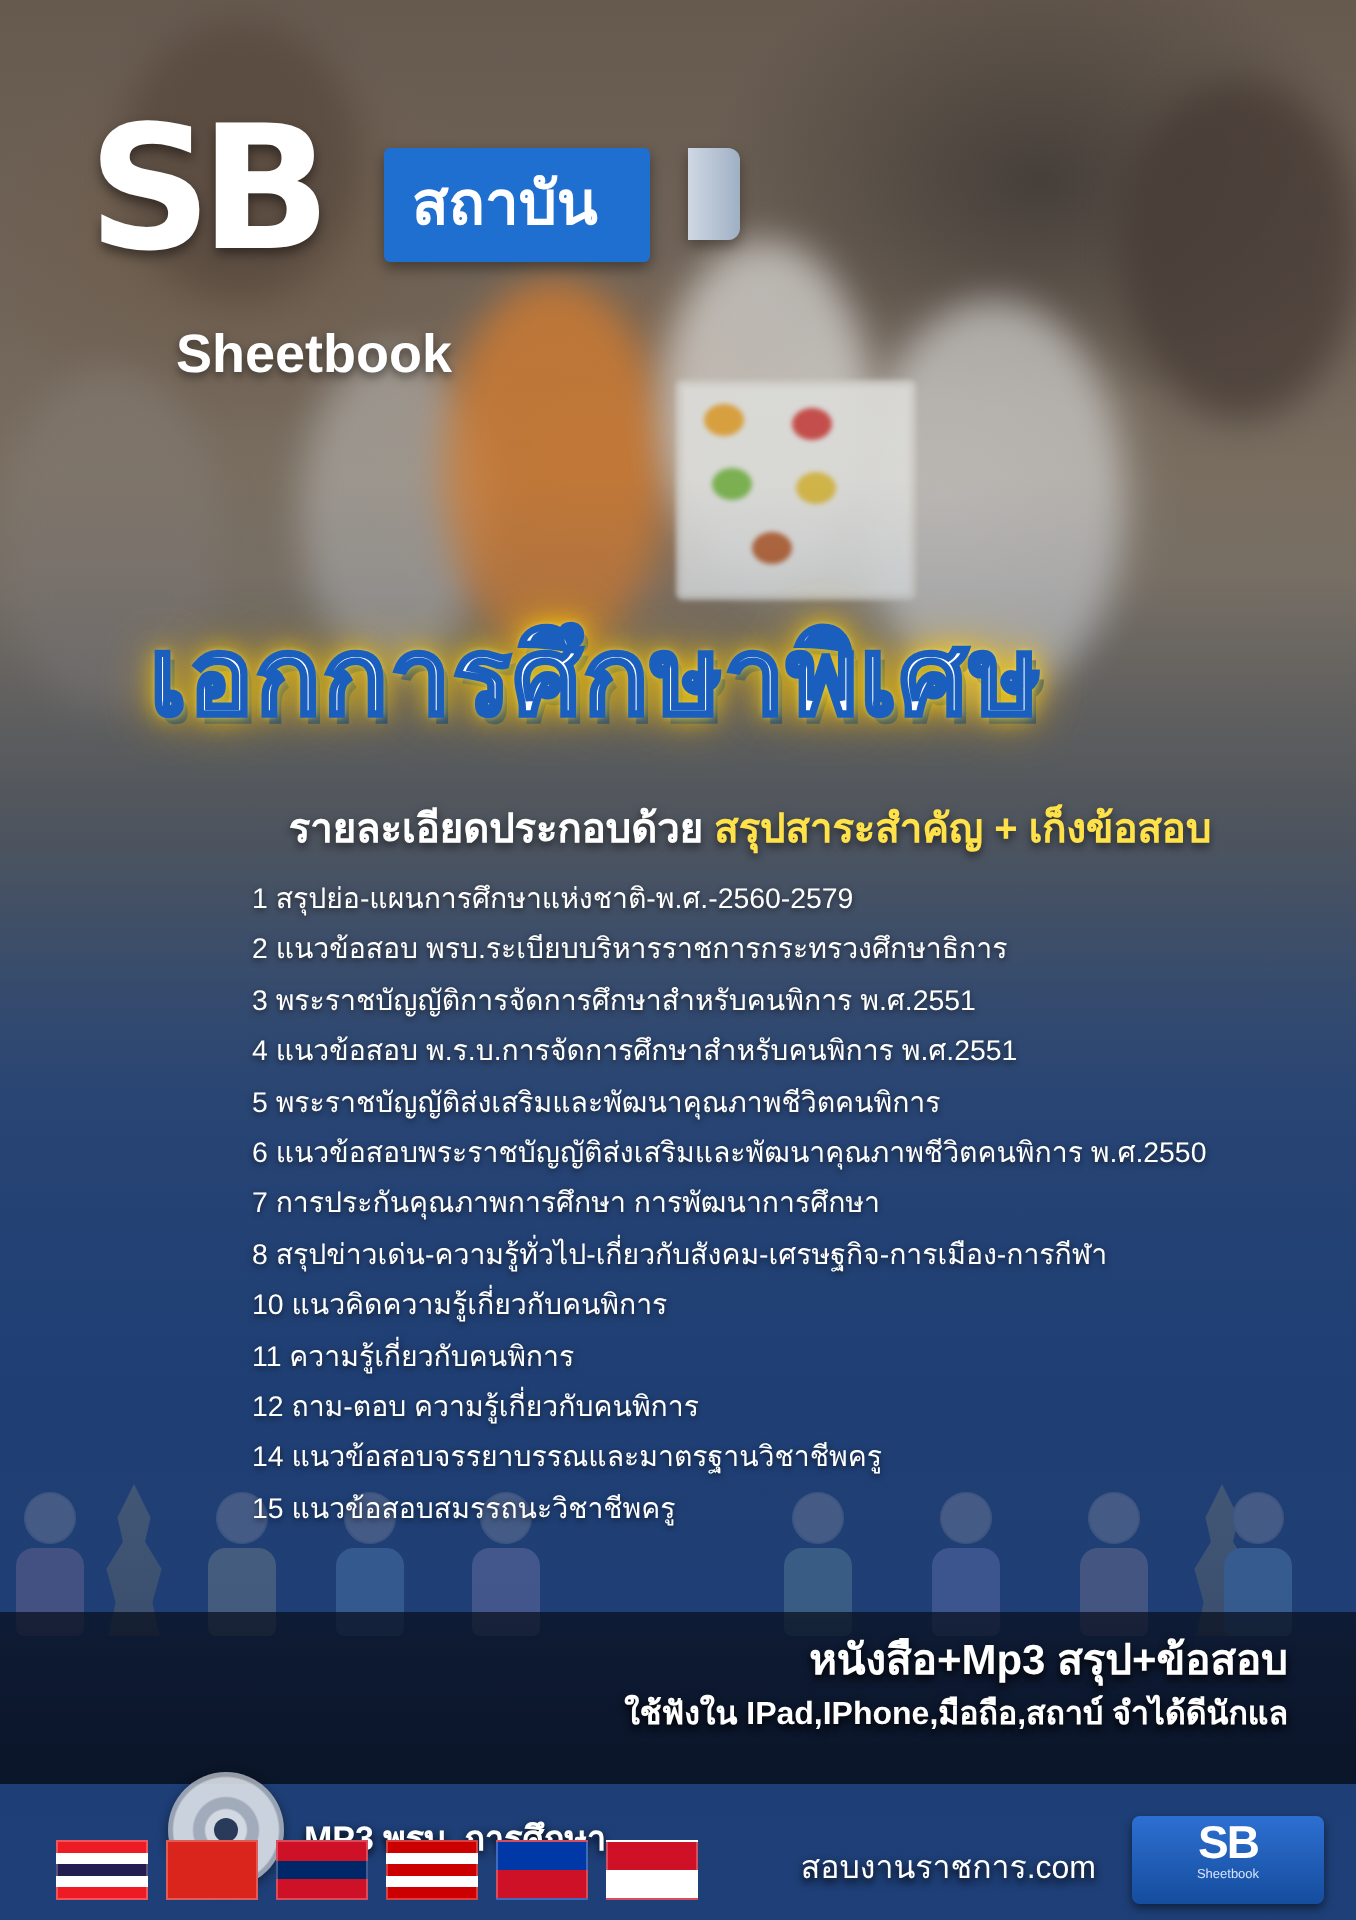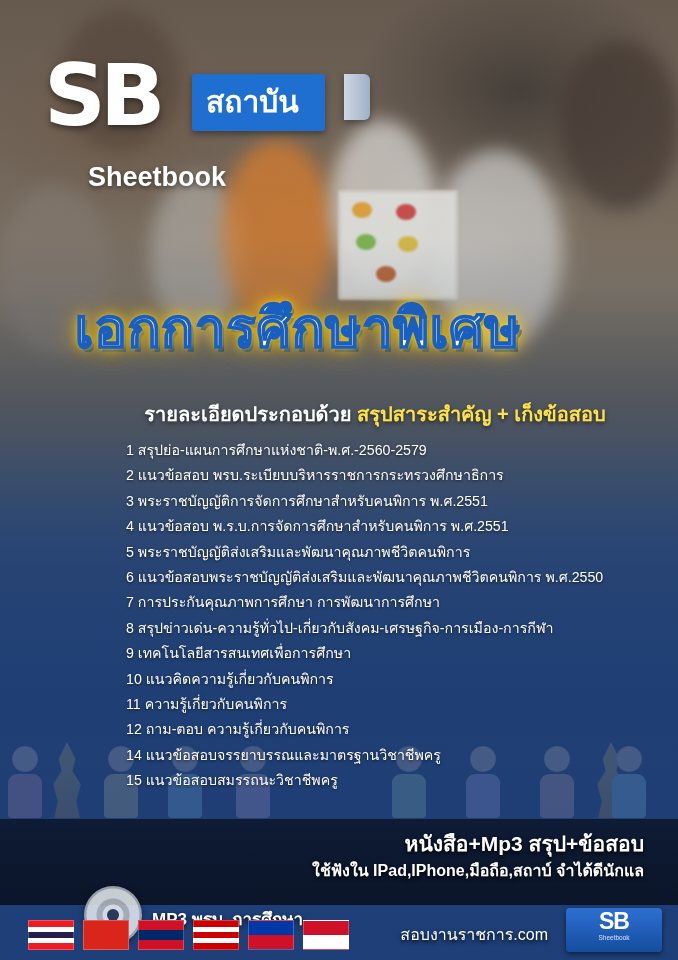--- a/index.html
+++ b/index.html
@@ -67,21 +67,21 @@
     border-radius: 0 6px 6px 0;
     box-shadow: 0 3px 7px rgba(0,0,0,.35);
   }
   .logo-word {
     position: absolute; left: 44px; top: 110px;
     color: #ffffff; font-size: 27px; font-weight: bold;
     text-shadow: 0 2px 5px rgba(0,0,0,.5);
   }
   
   .title-wrap {
-    position: absolute; left: 0; top: 285px; width: 596px; text-align: center;
+    position: absolute; left: 0; top: 295px; width: 596px; text-align: center;
   }
   .title {
     display: inline-block;
     font-size: 54px; font-weight: bold; color: #ffffff;
     letter-spacing: 1px;
     -webkit-text-stroke: 2px #1b5fbe;
     text-shadow:
       0 0 3px #ffe873,
       0 0 12px #ffd400,
       0 0 26px #ffb400,
@@ -106,21 +106,20 @@
     line-height: 25.4px;
     white-space: nowrap;
     text-shadow: 0 1px 3px rgba(0,0,0,.6);
   }
   
   .band {
     position: absolute; left: 0; top: 806px; width: 678px; height: 86px;
     background: linear-gradient(180deg, rgba(8,14,28,.72), rgba(8,14,28,.86));
     text-align: right;
     padding: 10px 34px 0 0;
-    margin-top: 13px;
   }
   .band-l1 { color: #ffffff; font-size: 21px; font-weight: bold; line-height: 30px; text-shadow: 0 2px 4px #000; }
   .band-l2 { color: #ffffff; font-size: 16px; font-weight: bold; line-height: 24px; text-shadow: 0 2px 4px #000; }
   
   .cd {
     position: absolute; left: 84px; top: 886px; width: 58px; height: 58px;
     border-radius: 50%;
     background: radial-gradient(circle at 50% 50%, #f3f4f6 0 10px, #b9bec7 11px 16px, #e9ecf1 17px 26px, #aeb4bd 27px 29px);
     opacity: .85;
     box-shadow: 0 2px 6px rgba(0,0,0,.5);
@@ -241,21 +240,20 @@
 
   <div class="list" id="contents-list">
       <div class="list-item">1 สรุปย่อ-แผนการศึกษาแห่งชาติ-พ.ศ.-2560-2579</div>
       <div class="list-item">2 แนวข้อสอบ พรบ.ระเบียบบริหารราชการกระทรวงศึกษาธิการ</div>
       <div class="list-item">3 พระราชบัญญัติการจัดการศึกษาสำหรับคนพิการ พ.ศ.2551</div>
       <div class="list-item">4 แนวข้อสอบ พ.ร.บ.การจัดการศึกษาสำหรับคนพิการ พ.ศ.2551</div>
       <div class="list-item">5 พระราชบัญญัติส่งเสริมและพัฒนาคุณภาพชีวิตคนพิการ</div>
       <div class="list-item">6 แนวข้อสอบพระราชบัญญัติส่งเสริมและพัฒนาคุณภาพชีวิตคนพิการ  พ.ศ.2550</div>
       <div class="list-item">7 การประกันคุณภาพการศึกษา การพัฒนาการศึกษา</div>
       <div class="list-item">8 สรุปข่าวเด่น-ความรู้ทั่วไป-เกี่ยวกับสังคม-เศรษฐกิจ-การเมือง-การกีฬา</div>
-      <div class="list-item">9 เทคโนโลยีสารสนเทศเพื่อการศึกษา</div>
       <div class="list-item">10 แนวคิดความรู้เกี่ยวกับคนพิการ</div>
       <div class="list-item">11 ความรู้เกี่ยวกับคนพิการ</div>
       <div class="list-item">12 ถาม-ตอบ ความรู้เกี่ยวกับคนพิการ</div>
       <div class="list-item">14 แนวข้อสอบจรรยาบรรณและมาตรฐานวิชาชีพครู</div>
       <div class="list-item">15 แนวข้อสอบสมรรถนะวิชาชีพครู</div>
     </div>
 
   <div class="band">
     <div class="band-l1">หนังสือ+Mp3 สรุป+ข้อสอบ</div>
     <div class="band-l2">ใช้ฟังใน IPad,IPhone,มือถือ,สถาบ์ จำได้ดีนักแล</div>

